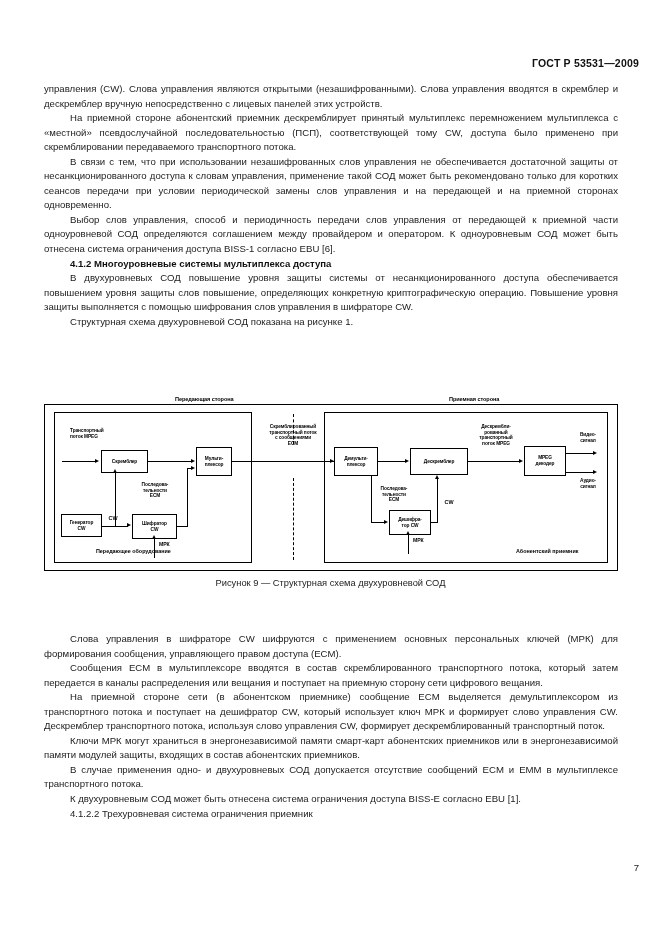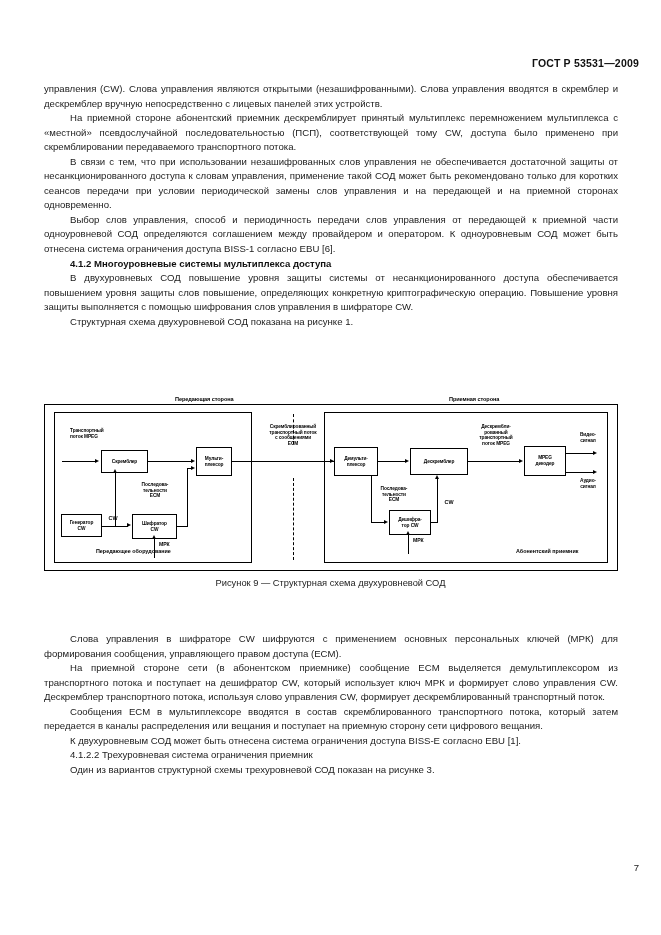--- a/index.html
+++ b/index.html
@@ -322,22 +322,23 @@
     <div class="arrow-r" style="left:549px; top:73.5px;"></div>
     <div class="lbl" style="left:526px; top:82px; width:36px;"><span style="white-space:pre-line;">Аудио-
 сигнал</span></div>
 
   </div>
 
   <div class="fig-caption">Рисунок 9 — Структурная схема двухуровневой СОД</div>
 
   <div class="content2">
     <p class="t ind">Слова управления в шифраторе CW шифруются с применением основных персональных ключей (МРК) для формирования сообщения, управляющего правом доступа (ECM).</p>
+    <p class="t ind">Сообщения ECM в мультиплексоре вводятся в состав скремблированного транспортного потока, который затем передается в каналы распределения или вещания и поступает на приемную сторону сети цифрового вещания.</p>
     <p class="t ind">На приемной стороне сети (в абонентском приемнике) сообщение ECM выделяется демультиплексором из транспортного потока и поступает на дешифратор CW, который использует ключ МРК и формирует слово управления CW. Дескремблер транспортного потока, используя слово управления CW, формирует дескремблированный транспортный поток.</p>
-    <p class="t ind">Сообщения ECM в мультиплексоре вводятся в состав скремблированного транспортного потока, который затем передается в каналы распределения или вещания и поступает на приемную сторону сети цифрового вещания.</p>
+    <p class="t ind">Ключи МРК могут храниться в энергонезависимой памяти смарт-карт абонентских приемников или в энергонезависимой памяти модулей защиты, входящих в состав абонентских приемников.</p>
+    <p class="t ind">В случае применения одно- и двухуровневых СОД допускается отсутствие сообщений ECM и EMM в мультиплексе транспортного потока.</p>
     <p class="t ind">К двухуровневым СОД может быть отнесена система ограничения доступа BISS-E согласно EBU [1].</p>
     <p class="sub">4.1.2.2 Трехуровневая система ограничения приемник</p>
-    <p class="sub">Один из вариантов структурной схемы трехуровневой СОД показан на рисунке 3.</p>
   </div>
 
   <div class="pageno">7</div>
 
 </div>
 
 </body></html>

